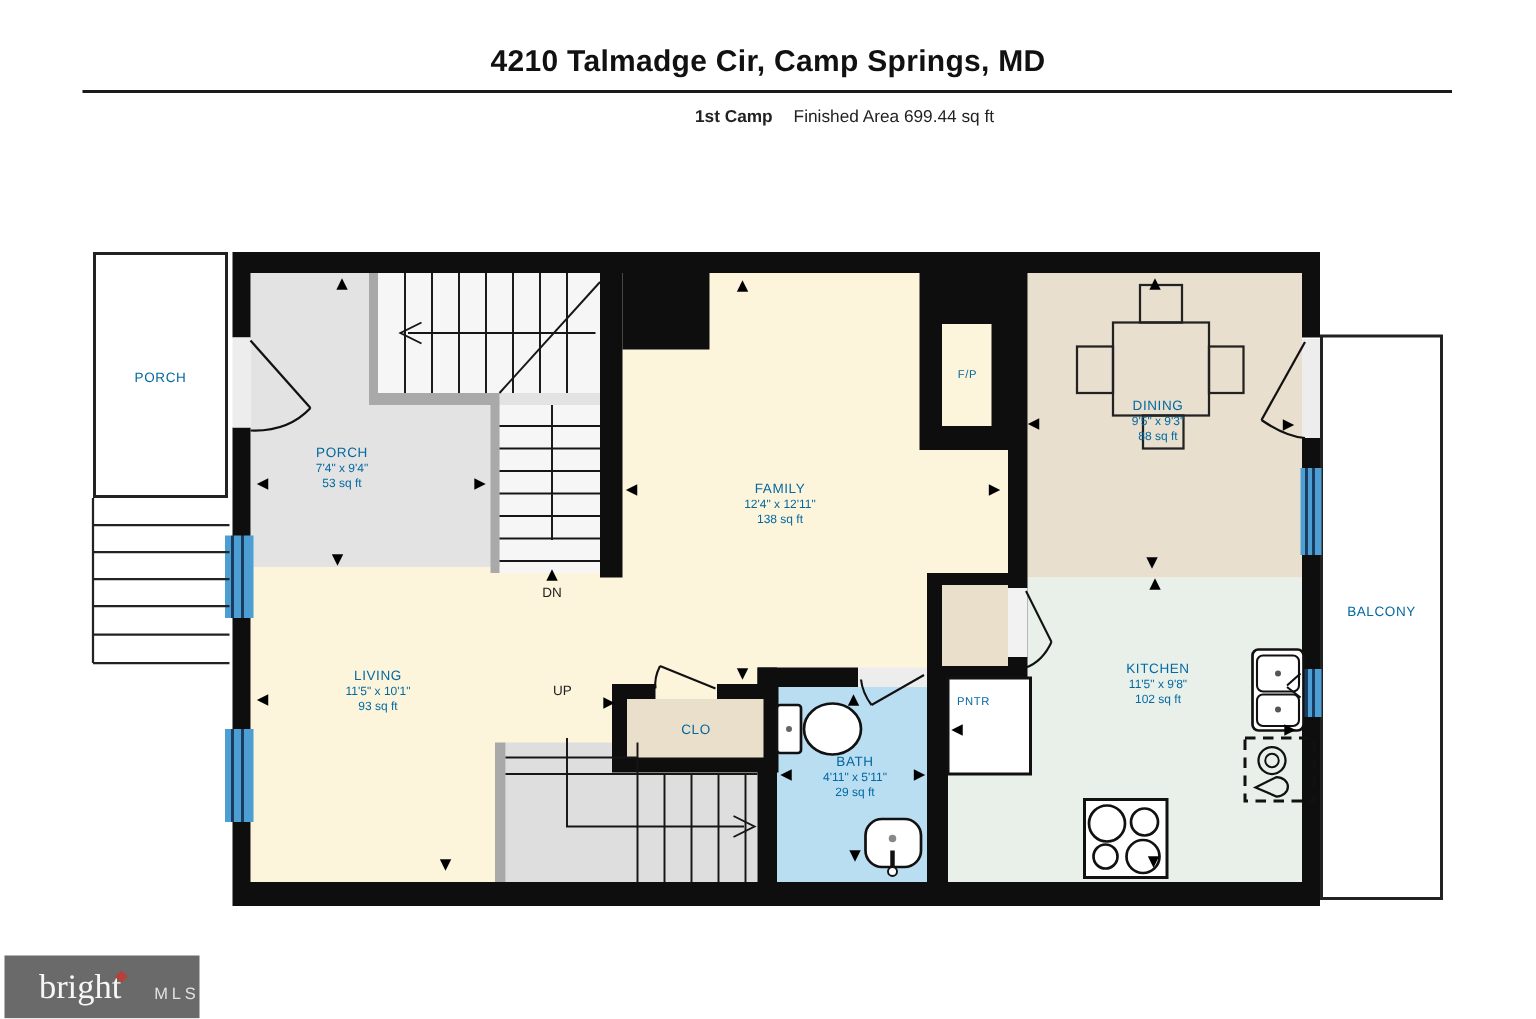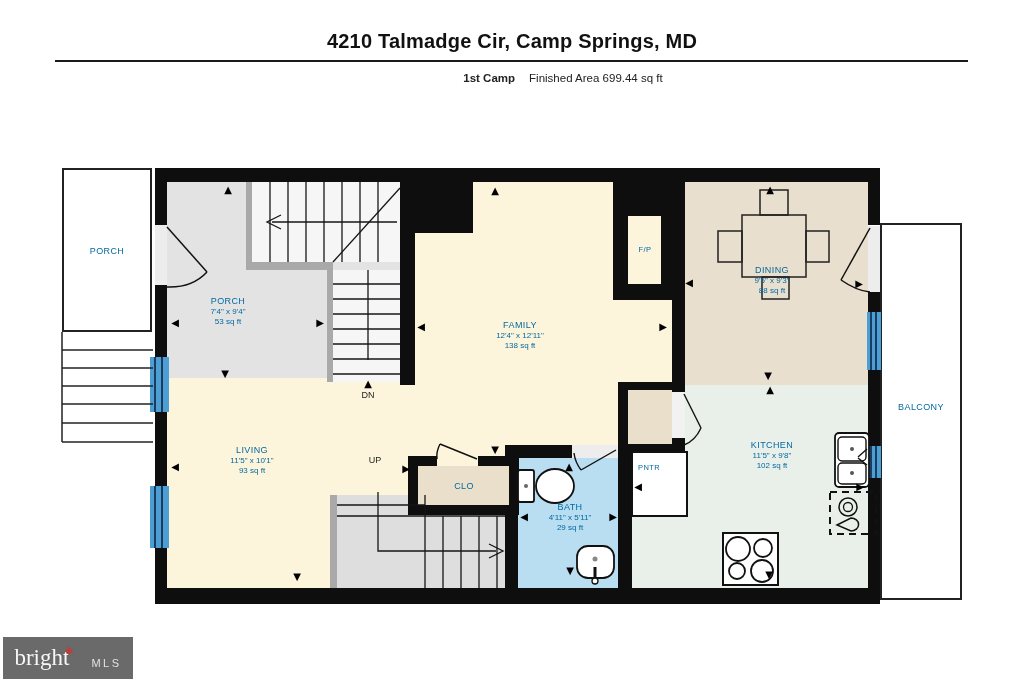--- a/index.html
+++ b/index.html
@@ -22,21 +22,21 @@
   
   .outline{position:absolute;background:#fff;border:2px solid #222;box-sizing:border-box;}
   
   .rlabel{position:absolute;transform:translate(-50%,-50%);text-align:center;color:#0369a1;white-space:nowrap;line-height:1.25;}
   .rn{font-size:9px;letter-spacing:.4px;}
   .rd{font-size:8px;}
   .tiny{font-size:7.5px;}
   .ann{position:absolute;transform:translate(-50%,-50%);font-size:9px;color:#222;}
   .arw{position:absolute;transform:translate(-50%,-50%);font-family:"DejaVu Sans",sans-serif;font-size:10px;color:#000;line-height:1;}
   
-  #brandbox{left:3px;top:637px;width:130px;height:42px;background:#6a6a6a;display:flex;align-items:center;justify-content:center;}
+  #brandbox{left:3px;top:637px;width:130px;height:42px;background:#6a6a6a;display:flex;align-items:center;justify-content:flex-end;}
   #brandbox .brand{font-family:"Liberation Serif",serif;font-size:23px;color:#f7f7f7;position:relative;}
   #brandbox .mark{display:inline-block;width:6px;height:6px;background:#b5413a;transform:rotate(45deg);position:absolute;top:3px;right:-3px;}
   #brandbox .mls{font-size:11px;color:#e2e2e2;letter-spacing:2.5px;margin-left:22px;margin-top:9px;}
   svg{position:absolute;left:0;top:0;}
 </style>
 </head>
 <body>
 
 <div id="stage">
 

